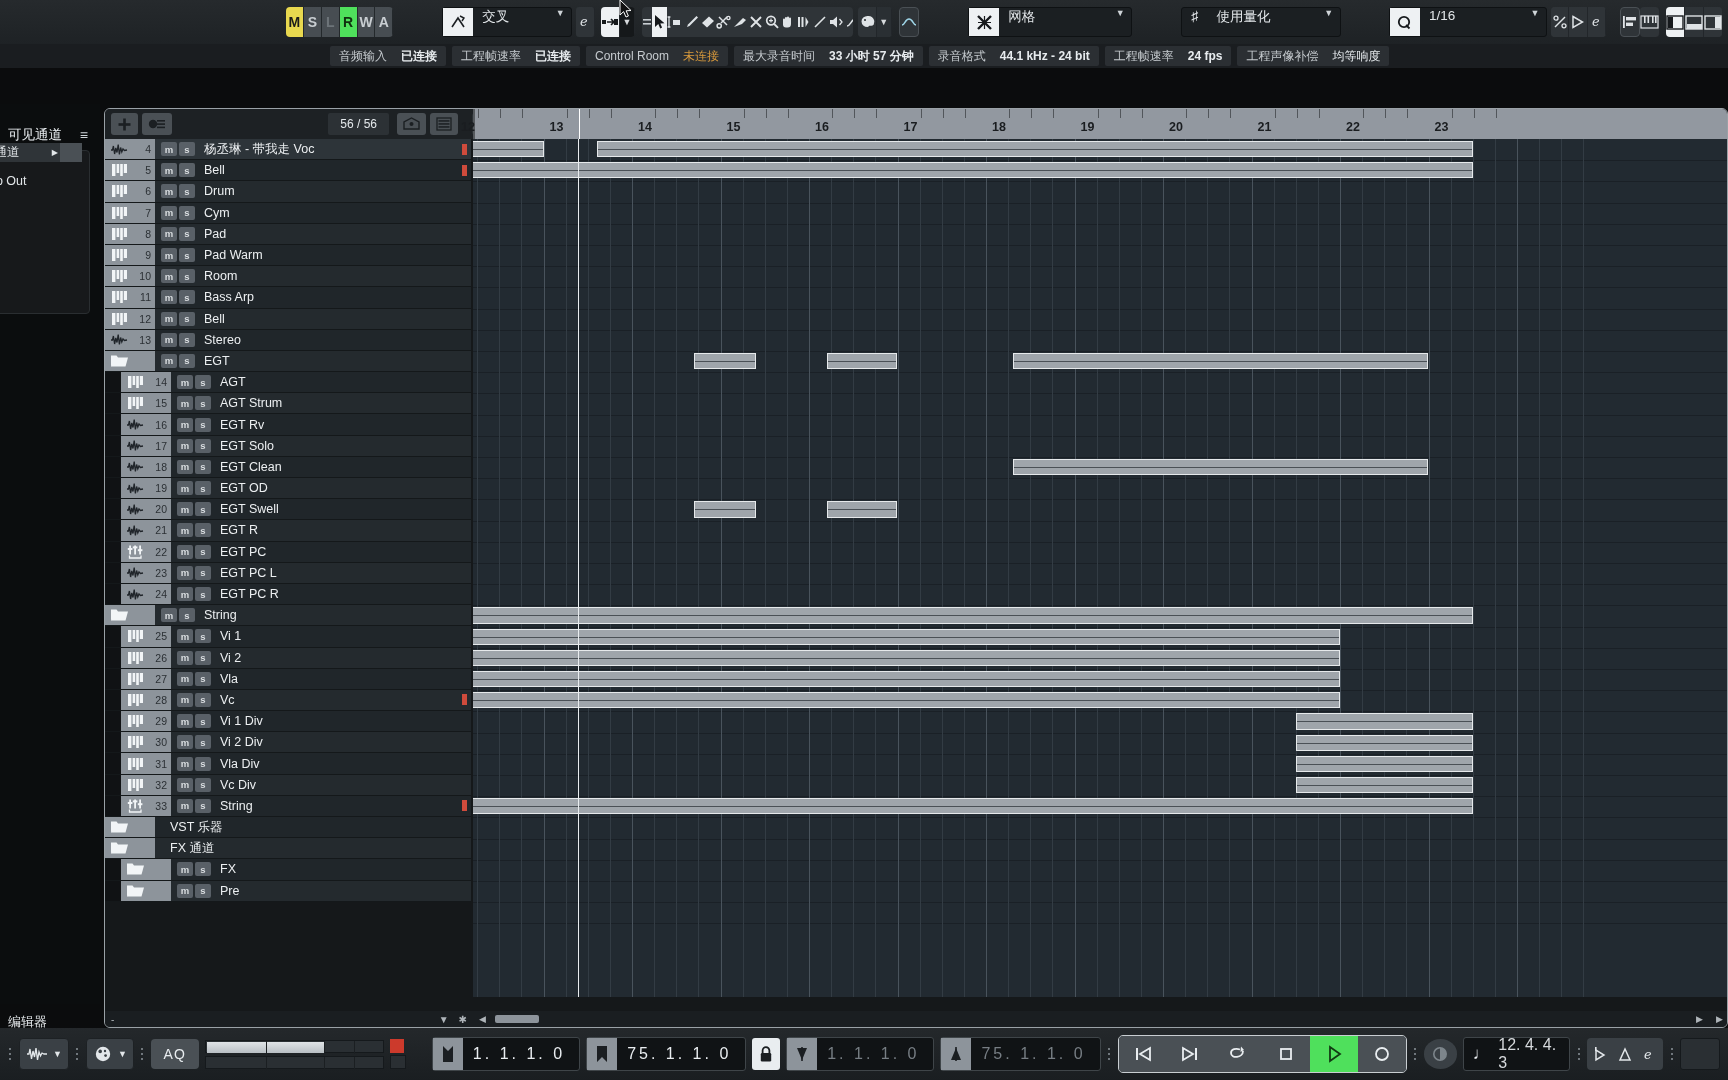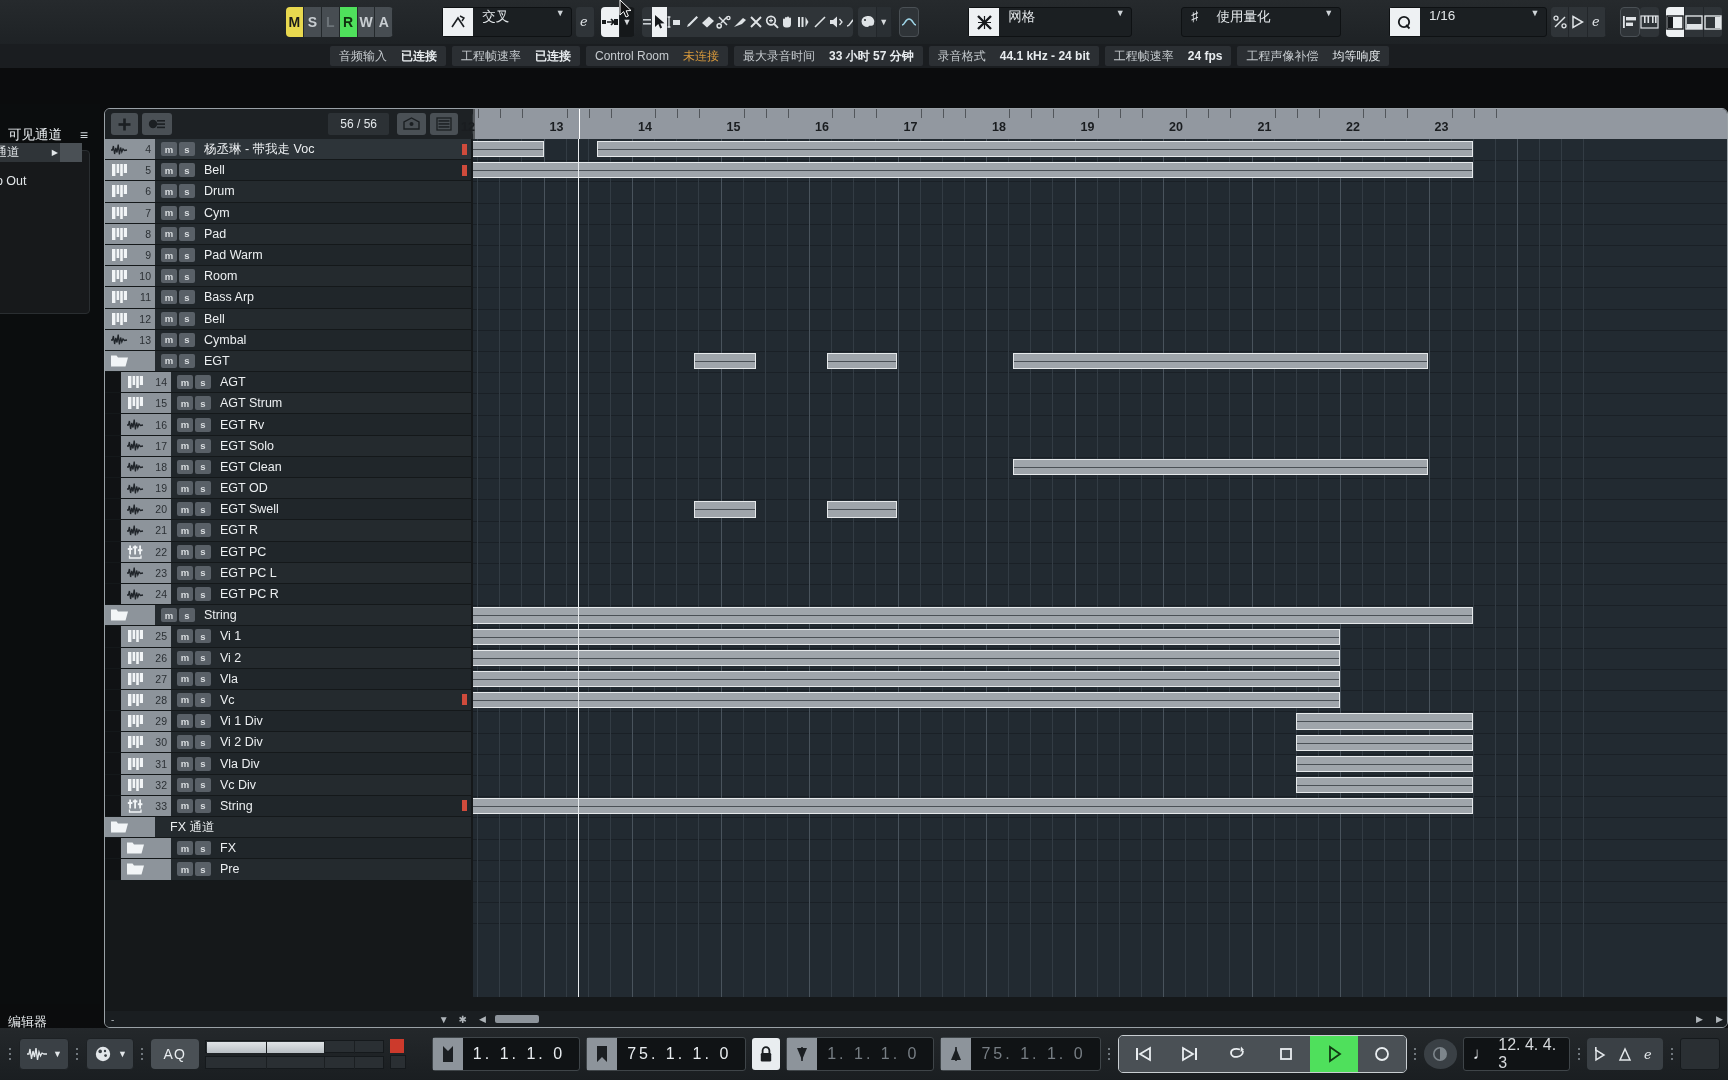--- a/index.html
+++ b/index.html
@@ -718,21 +718,21 @@
           <div class="tico">
             <svg width="18" height="13" viewBox="0 0 18 13">
               <path d="M1 7 L2.5 7 L3.4 3 L4.6 11 L5.8 5 L7 9.5 L8.2 1.5 L9.4 11.5 L10.6 4.5 L11.8 9 L13 6 L14.5 7.5 L17 7" stroke="#20252a" stroke-width="1.3" fill="none"></path>
             </svg>
           </div>
           <div class="tnum">13</div>
           <div class="ms">
             <span>m</span>
             <span>s</span>
           </div>
-          <div class="tname">Cymbal</div>
+          <div class="tname">Stereo</div>
         </div>
         <div class="trow folder">
           <div class="tico">
             <svg width="19" height="14" viewBox="0 0 19 14">
               <path d="M1 12.5 L3.5 3.5 L18 3.5 L15.5 12.5 Z" fill="#f2f5f7"></path>
               <path d="M1 12.5 L1 1.5 L6.5 1.5 L8 3.5" fill="#f2f5f7"></path>
             </svg>
           </div>
           <div class="tnum" style="background: rgb(141, 148, 155);"></div>
           <div class="ms">
@@ -1071,20 +1071,31 @@
               <path d="M2.5 10.5 L2.5 13 L14 13 L14 10.5" fill="none" stroke="#f2f5f7" stroke-width="1.3"></path>
             </svg>
           </div>
           <div class="tnum">33</div>
           <div class="ms">
             <span>m</span>
             <span>s</span>
           </div>
           <div class="tname">String</div>
           <div class="redtag"></div>
+        </div>
+        <div class="trow folder alt">
+          <div class="tico">
+            <svg width="19" height="14" viewBox="0 0 19 14">
+              <path d="M1 12.5 L3.5 3.5 L18 3.5 L15.5 12.5 Z" fill="#f2f5f7"></path>
+              <path d="M1 12.5 L1 1.5 L6.5 1.5 L8 3.5" fill="#f2f5f7"></path>
+            </svg>
+          </div>
+          <div class="tnum" style="background: rgb(141, 148, 155);"></div>
+          <div style="width: 6px;"></div>
+          <div class="tname cn">VST 乐器</div>
         </div>
         <div class="trow folder">
           <div class="tico">
             <svg width="19" height="14" viewBox="0 0 19 14">
               <path d="M1 12.5 L3.5 3.5 L18 3.5 L15.5 12.5 Z" fill="#f2f5f7"></path>
               <path d="M1 12.5 L1 1.5 L6.5 1.5 L8 3.5" fill="#f2f5f7"></path>
             </svg>
           </div>
           <div class="tnum" style="background: rgb(141, 148, 155);"></div>
           <div style="width: 6px;"></div>

